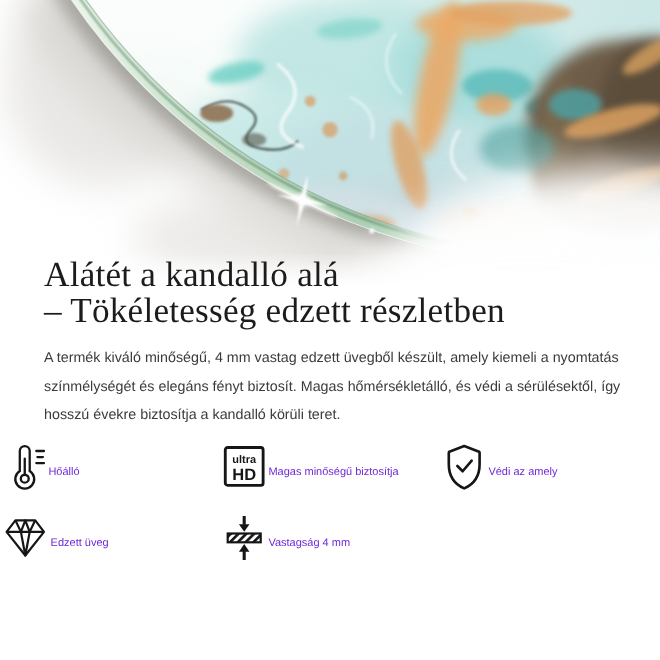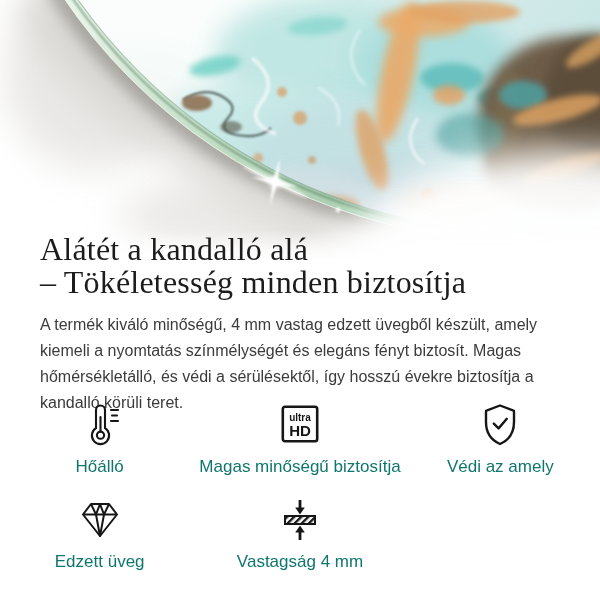--- a/index.html
+++ b/index.html
@@ -10,31 +10,31 @@
     -webkit-font-smoothing:antialiased;
   }
   .hero{position:absolute;top:0;left:0;width:600px;height:260px;}
   .content{position:absolute;left:40px;top:233px;width:530px;}
   h1.title{
     font-family:"Liberation Serif", serif;
     font-weight:400;font-size:32px;line-height:33px;
     color:#1c1c1c;margin:0;letter-spacing:.2px;
   }
   p.desc{
-    font-size:16px;line-height:26px;color:#3b3b3b;
+    font-size:13px;line-height:26px;color:#3b3b3b;
     margin:13px 0 0 0;width:530px;
   }
   .features{
     position:absolute;left:0;top:402px;width:600px;
     display:grid;grid-template-columns:repeat(3,1fr);row-gap:20px;
   }
-  .feature{display:flex;flex-direction:column;align-items:center;}
+  .feature{display:flex;flex-direction:row;align-items:center;}
   .iconbox{height:44px;display:flex;align-items:center;justify-content:center;}
   .feature .label{
-    margin-top:11px;font-size:17px;color:#0f766e;text-align:left;white-space:nowrap;
+    margin-top:11px;font-size:10px;color:#6d28d9;text-align:left;white-space:nowrap;
   }
   svg{display:block;}
 </style>
 </head>
 <body>
 
 <div class="hero">
   <svg width="600" height="260" viewBox="0 0 600 260">
     <defs>
       <clipPath id="surfClip">
@@ -152,21 +152,21 @@
         <path d="M0,-24 L2.4,-3 L24,0 L2.4,3 L0,24 L-2.4,3 L-24,0 L-2.4,-3 Z" fill="#ffffff" opacity="0.95" filter="url(#b1)"></path>
       </g>
       <circle cx="338" cy="210" r="2.5" fill="#ffffff" opacity="0.85" filter="url(#b1)"></circle>
     </g>
 
     <rect x="0" y="230" width="600" height="30" fill="url(#fadeW)"></rect>
   </svg>
 </div>
 
 <div class="content">
-  <h1 class="title"><span>Alátét a kandalló alá</span><br><span>– Tökéletesség minden biztosítja</span></h1>
+  <h1 class="title"><span>Alátét a kandalló alá</span><br><span>– Tökéletesség edzett részletben</span></h1>
   <p class="desc">A termék kiváló minőségű, 4 mm vastag edzett üvegből készült, amely kiemeli a nyomtatás színmélységét és elegáns fényt biztosít. Magas hőmérsékletálló, és védi a sérülésektől, így hosszú évekre biztosítja a kandalló körüli teret.</p>
 </div>
 
 <div class="features">
 
   <div class="feature">
     <div class="iconbox">
       <svg width="44" height="46" viewBox="0 0 44 46" fill="none" stroke="#161616" stroke-width="2.1" stroke-linecap="round">
         <path d="M18,9 a4.5,4.5 0 0 1 9,0 v18.2 a8.6,8.6 0 1 1 -9,0 Z"></path>
         <circle cx="22.5" cy="34.2" r="3.6"></circle>

